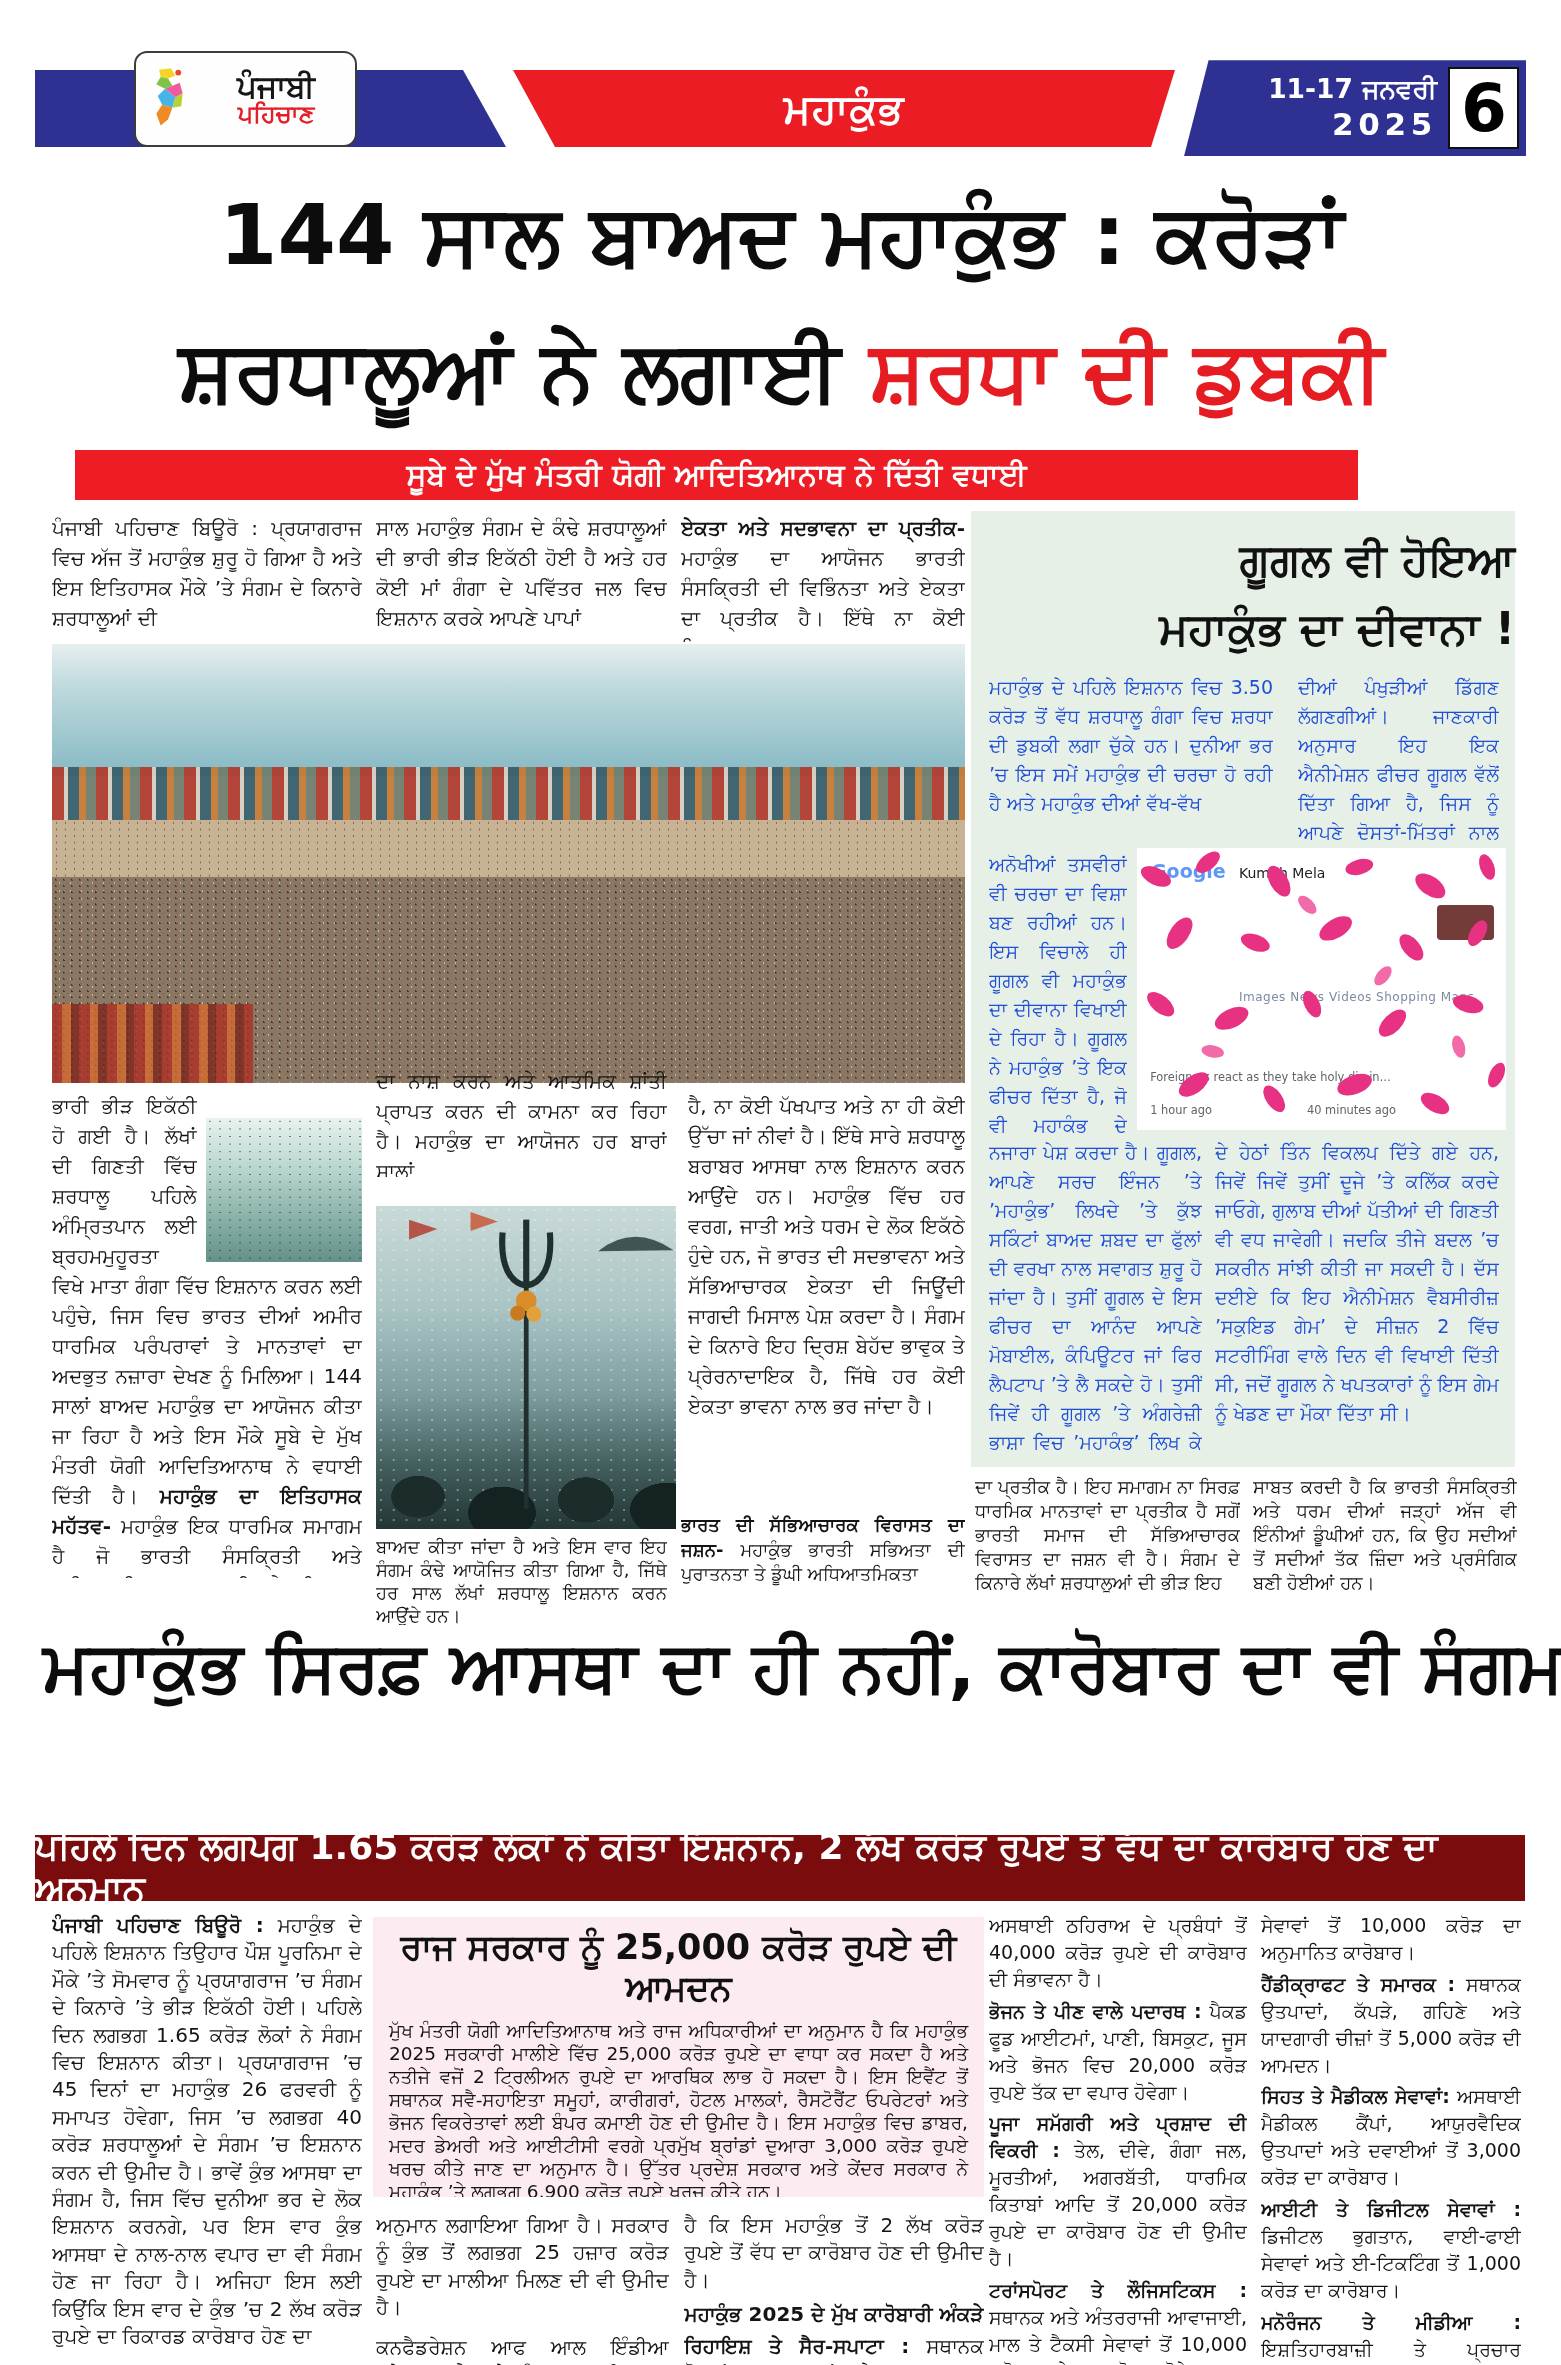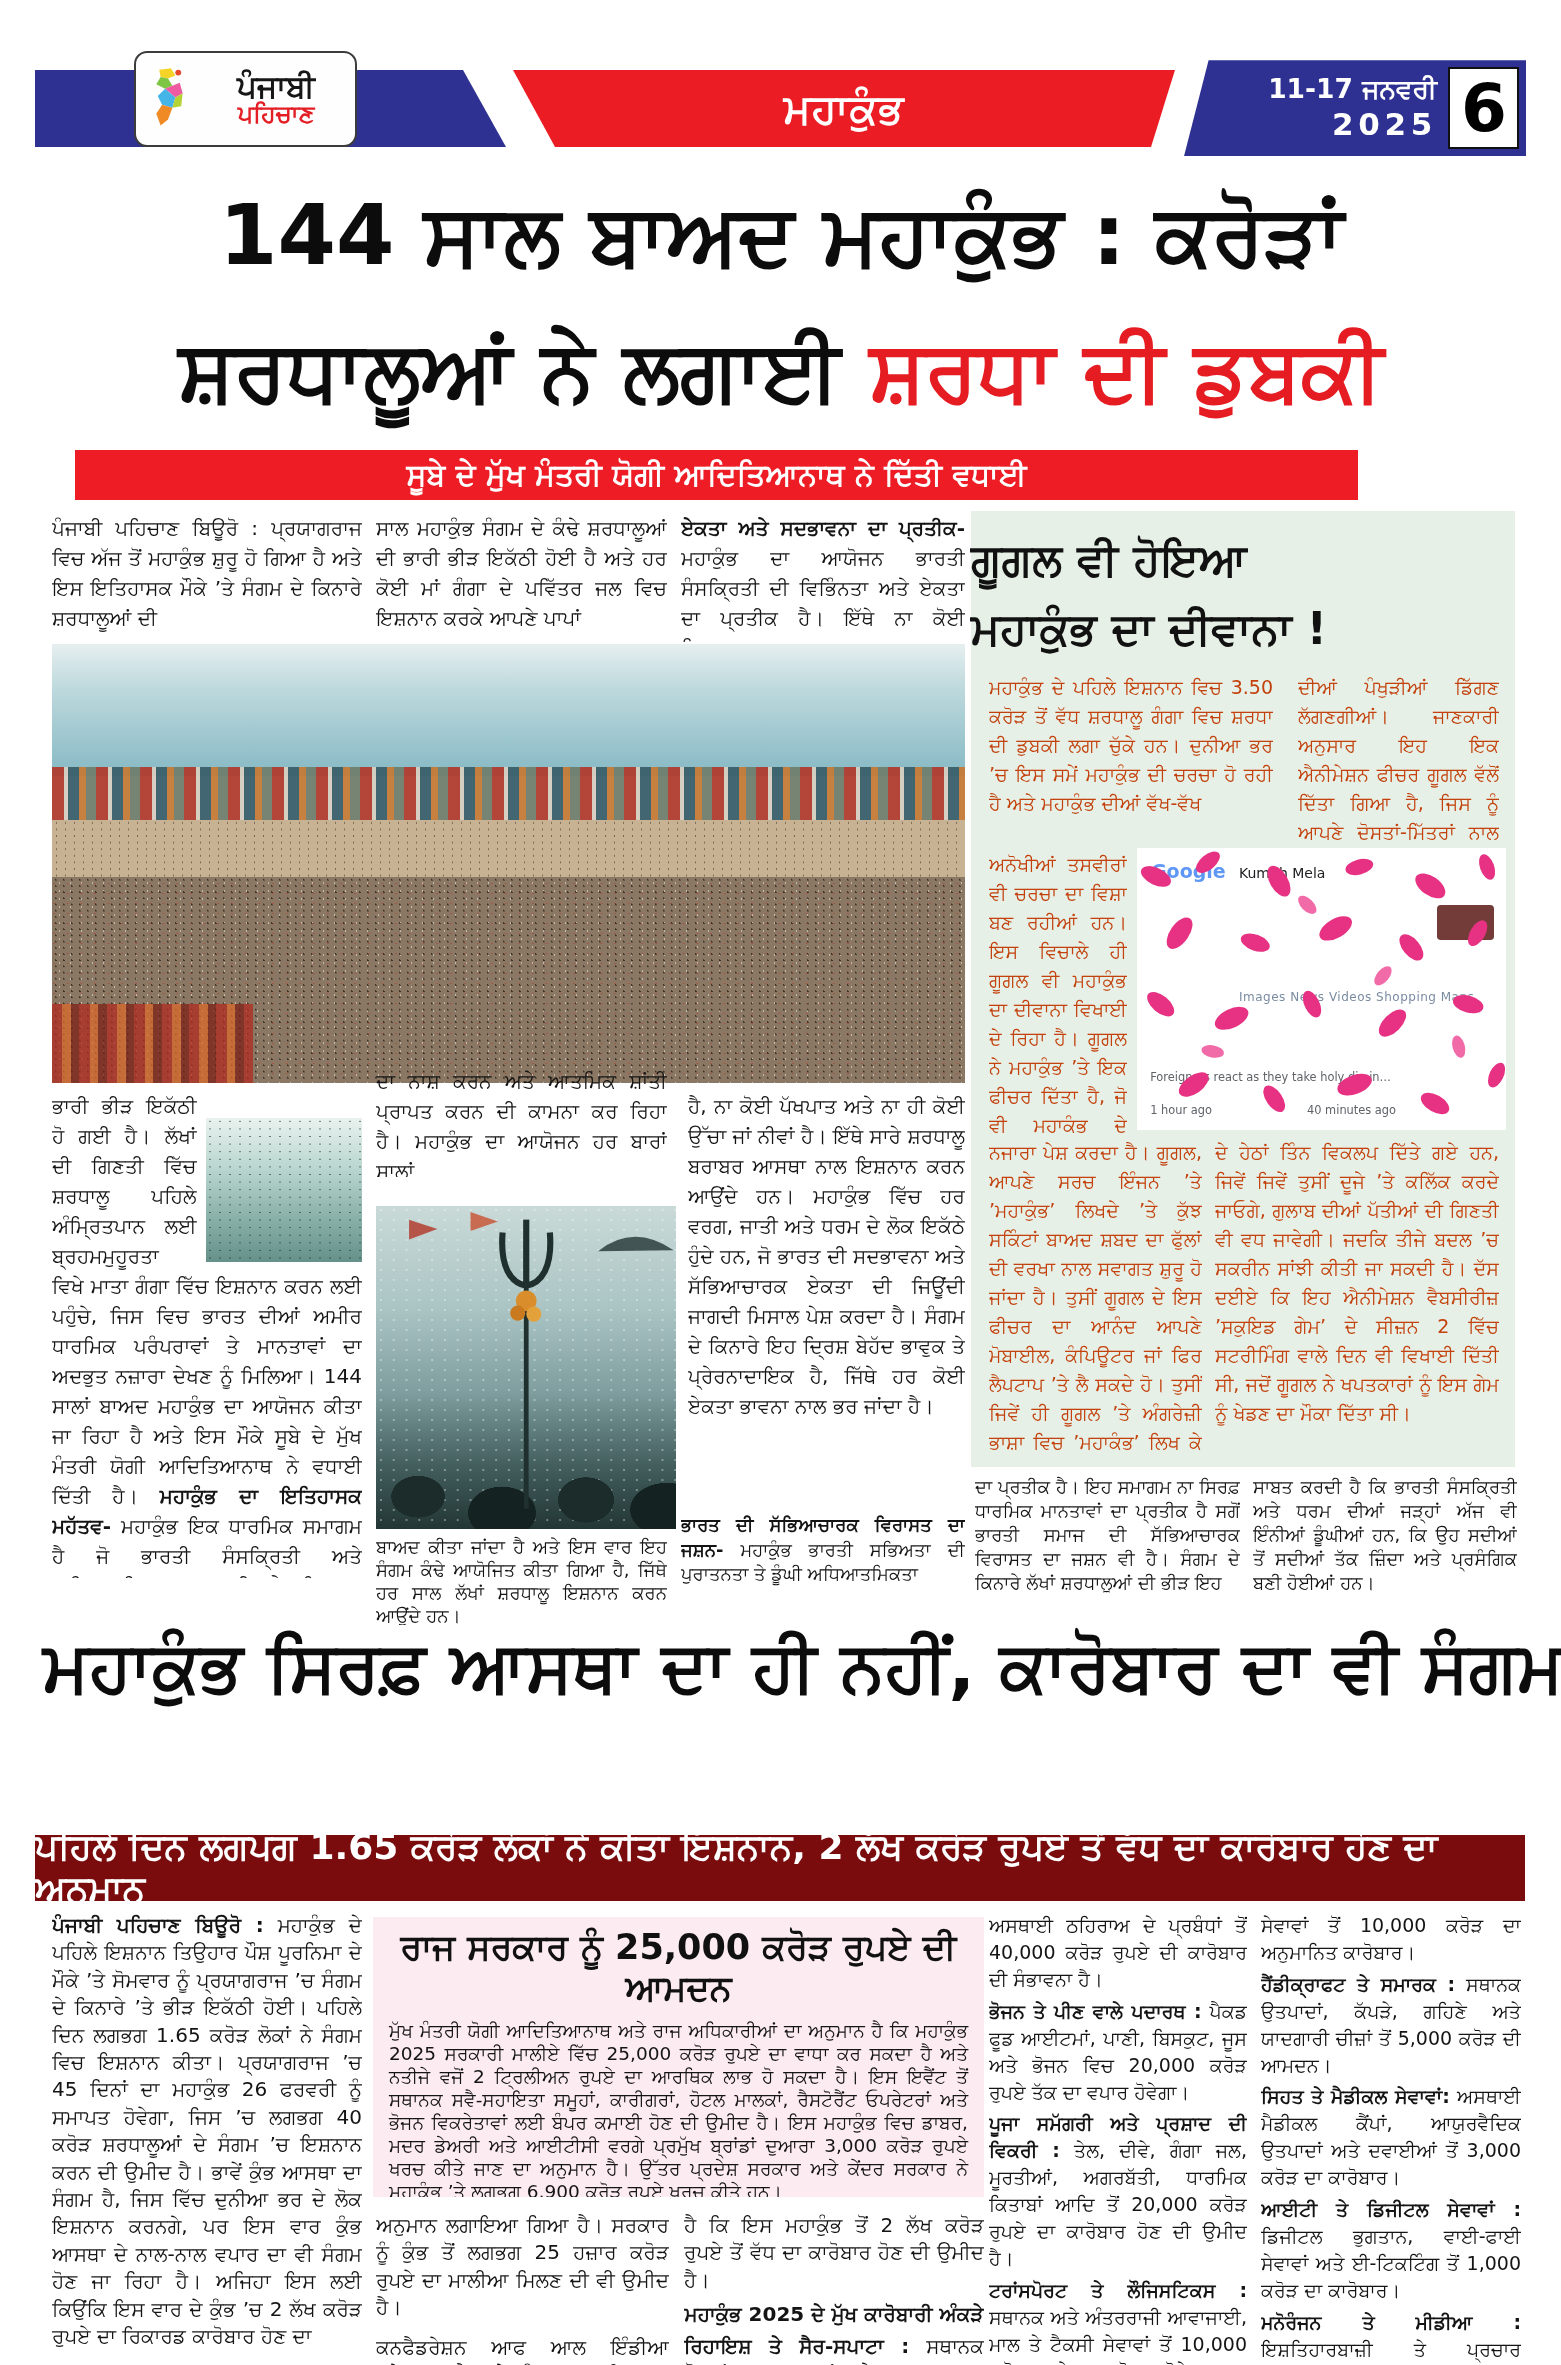--- a/index.html
+++ b/index.html
@@ -79,23 +79,23 @@
         radial-gradient(ellipse 57px 44px at 42% 95%, #142321 59%, transparent 60%),
         radial-gradient(ellipse 47px 38px at 70% 91%, #1b2c2b 59%, transparent 60%),
         radial-gradient(ellipse 62px 45px at 97% 94%, #142321 59%, transparent 60%),
         radial-gradient(circle 1.9px at 5.2px 4.3px, rgba(255,255,255,.35) 60%, transparent 61%);
       background-repeat:no-repeat,no-repeat,no-repeat,no-repeat,repeat;
       background-size:auto,auto,auto,auto,12.8px 10px; }
   .ps-svg { position:absolute; left:0; top:0; width:100%; height:100%; }
 
   
   .green-box { left:971px; top:511px; width:544px; height:956px; background:#e7f0e6; }
-  .gb-title { position:absolute; left:0; top:14px; width:100%; text-align:left;
+  .gb-title { position:absolute; left:0; top:14px; width:100%; text-align:right;
       font-size:44px; font-weight:800; line-height:69px; color:#111; }
-  .gb-col { position:absolute; font-size:19px; line-height:29px; text-align:justify; color:#c2410c; overflow:hidden; }
+  .gb-col { position:absolute; font-size:19px; line-height:29px; text-align:justify; color:#1d4ed8; overflow:hidden; }
   .photo-petals { position:absolute; left:166px; top:337px; width:369px; height:282px; background:#fff; }
   .pp-txt { position:absolute; color:#5f6368; font-size:11.4px; white-space:nowrap; }
   .pp-logo { color:#4285f4; font-size:19px; font-weight:700; opacity:.85; }
   .pp-query { font-size:14px; color:#202124; }
   .pp-tabs { color:#7a8ba0; font-size:12px; letter-spacing:0.5px; }
   .pp-thumb { position:absolute; right:12.3px; top:57px; width:57px; height:35px; background:#5a1a16; border-radius:3.8px; opacity:.85; }
 
   
   .biz-headline { left:43px; top:1612px; width:1476px; text-align:center; font-weight:800; color:#0c0c0c; }
   .biz-headline .hl-line { font-size:70px; line-height:111px; white-space:nowrap; }

